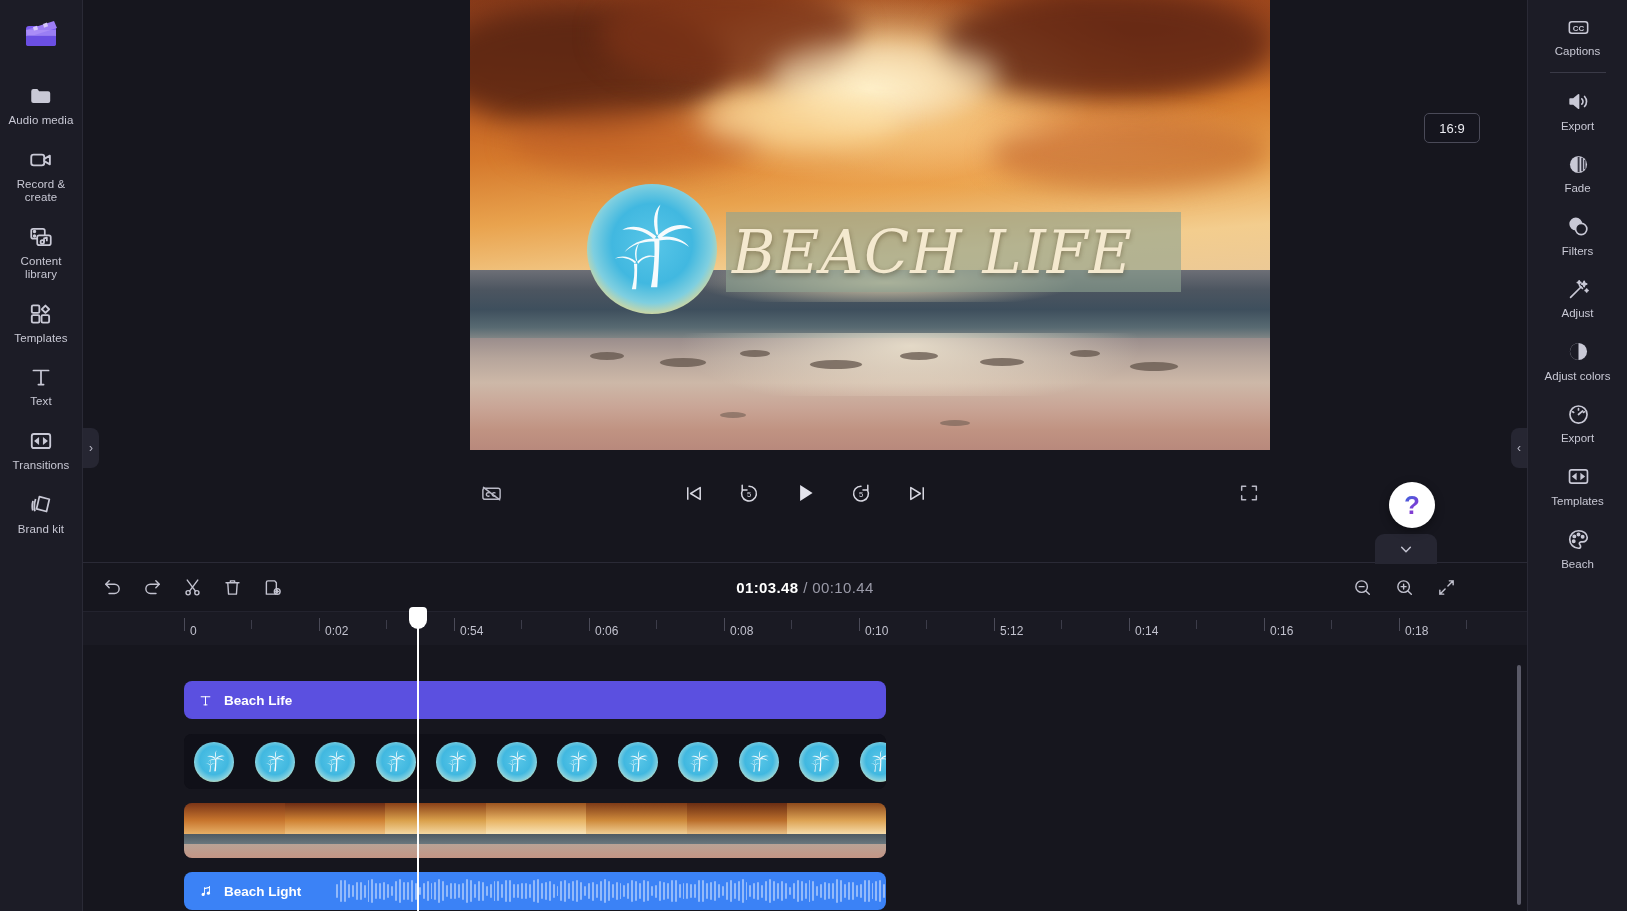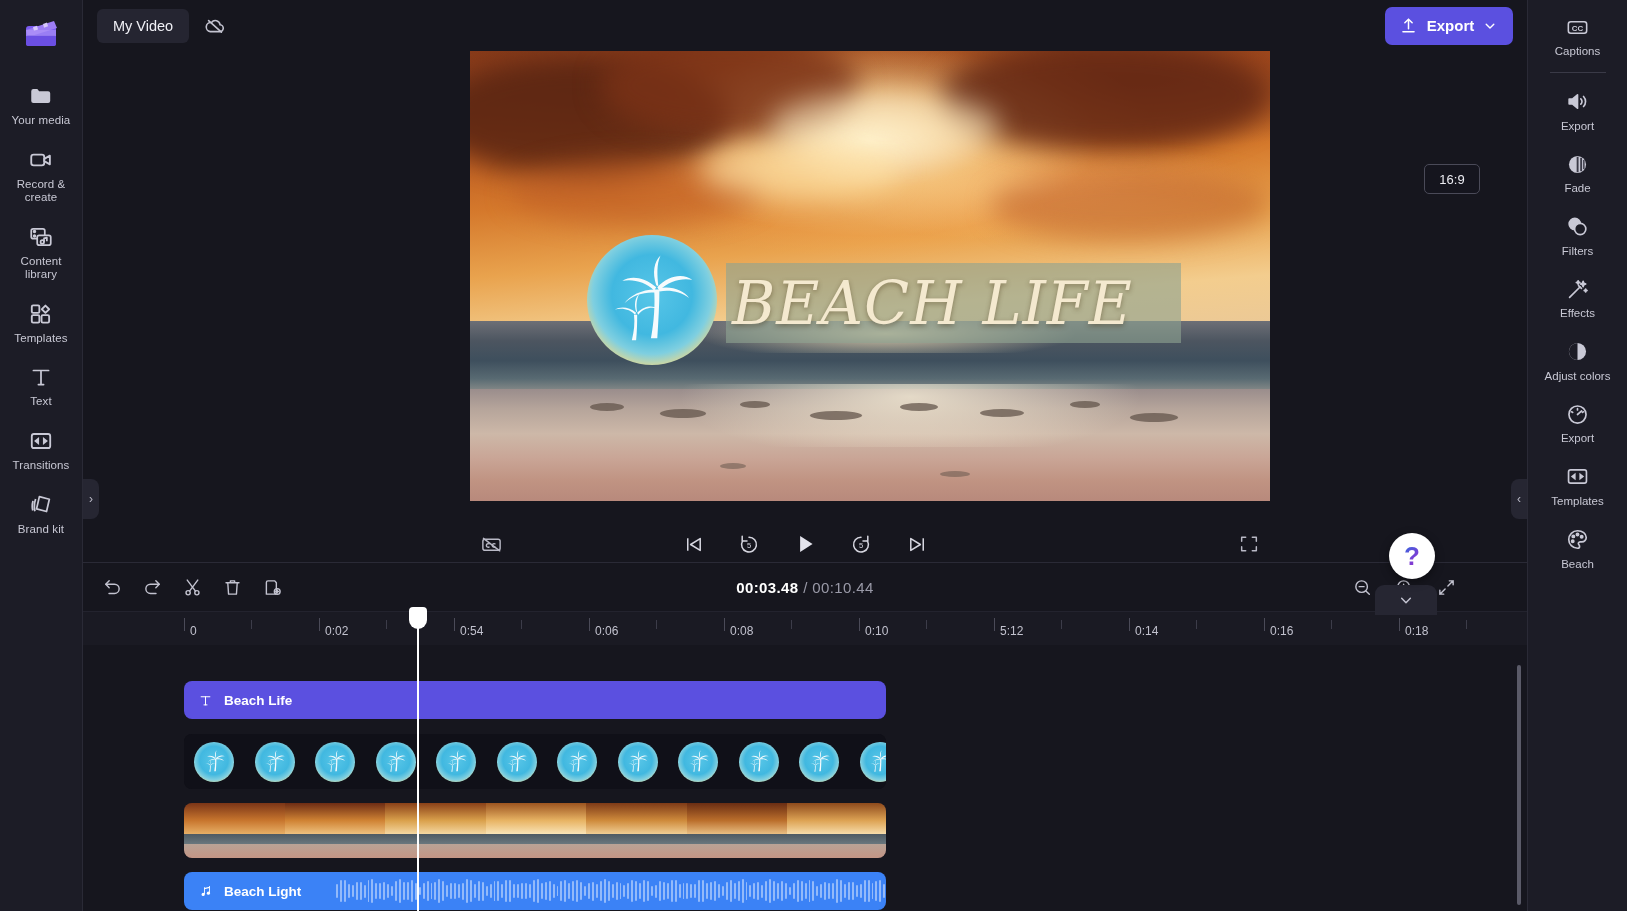--- a/index.html
+++ b/index.html
@@ -18,21 +18,21 @@
     border-right:1px solid #2a2a36;
     display:flex; flex-direction:column; align-items:center;
     padding-top:8px; flex:0 0 83px;
   }
   .logo { width:42px; height:42px; margin:4px 0 22px 0; display:flex; align-items:center; justify-content:center; }
   .rail-item {
     width:78px; padding:7px 2px 6px 2px; margin-bottom:6px;
     display:flex; flex-direction:column; align-items:center; gap:5px;
     cursor:pointer; border-radius:8px;
   }
-  .rail-icon { width:26px; height:26px; display:flex; align-items:center; justify-content:center; }
+  .rail-icon { width:26px; height:26px; display:flex; align-items:center; justify-content:flex-end; }
   .rail-label { font-size:11.5px; color:#c8c8d4; line-height:1.18; text-align:center; letter-spacing:.1px; }
 
   
   .main { position:relative; width:1444px; height:911px; display:flex; flex-direction:column; flex:0 0 1444px; }
 
   .topbar { height:51px; display:flex; align-items:center; padding:0 14px; gap:8px; flex:0 0 51px; }
   .proj-name {
     background:#252531; border-radius:6px; padding:9px 16px;
     font-size:14.5px; color:#f0f0f6; cursor:pointer; font-weight:400;
   }
@@ -230,21 +230,21 @@
         <rect x="5" y="17" width="30" height="6" fill="#b59bf7" opacity=".55"></rect>
       </svg>
     </div>
 
     <div class="rail-item">
       <span class="rail-icon">
         <svg width="26" height="26" viewBox="0 0 24 24" fill="none" stroke="#c9c9d6" stroke-width="1.7">
           <path d="M3 7.5a2 2 0 0 1 2-2h3.6l1.7 2h8.2a2 2 0 0 1 2 2v7a2 2 0 0 1-2 2H5a2 2 0 0 1-2-2z" fill="#c9c9d6" stroke="none"></path>
         </svg>
       </span>
-      <span class="rail-label">Your media</span>
+      <span class="rail-label">Audio media</span>
     </div>
 
     <div class="rail-item">
       <span class="rail-icon">
         <svg width="26" height="26" viewBox="0 0 24 24" fill="none" stroke="#c9c9d6" stroke-width="1.7" stroke-linejoin="round">
           <rect x="3" y="7" width="12" height="10" rx="2.2"></rect>
           <path d="M15 11l5.2-3v8L15 13z"></path>
         </svg>
       </span>
       <span class="rail-label">Record &amp; create</span>
@@ -302,45 +302,20 @@
           <path d="M10.5 4.3l9.2 2.4-2.6 11.3-9.2-2.4z"></path>
           <path d="M7 6.4c-1.2 3.6-1.4 7.8-.6 11.4M4.6 8.2c-.8 3-.9 6 -.2 8.8"></path>
         </svg>
       </span>
       <span class="rail-label">Brand kit</span>
     </div>
   </div>
 
   <div class="main">
 
-    <div class="topbar">
-      <div class="proj-name">My Video</div>
-      <div class="cloud-btn">
-        <span>
-          <svg width="24" height="24" viewBox="0 0 24 24" fill="none" stroke="#c3c3d0" stroke-width="1.6" stroke-linecap="round">
-            <path d="M7.2 17.6h9.4a3.4 3.4 0 0 0 .5-6.8 4.8 4.8 0 0 0-8.6-2.3 3.6 3.6 0 0 0-1.3 9.1z"></path>
-            <path d="M5.6 6.6l12.8 11.6"></path>
-          </svg>
-        </span>
-      </div>
-      <div class="topbar-spacer"></div>
-      <div class="export-btn">
-        <span>
-          <svg width="19" height="19" viewBox="0 0 24 24" fill="none" stroke="#ffffff" stroke-width="1.9" stroke-linecap="round" stroke-linejoin="round">
-            <path d="M12 4v12M12 4l-4.6 4.6M12 4l4.6 4.6M5 20h14"></path>
-          </svg>
-        </span>
-        <span class="export-label">Export</span>
-        <span>
-          <svg width="14" height="14" viewBox="0 0 24 24" fill="none" stroke="#ffffff" stroke-width="2.4" stroke-linecap="round" stroke-linejoin="round">
-            <path d="M5.5 9l6.5 6.5L18.5 9"></path>
-          </svg>
-        </span>
-      </div>
-    </div>
 
     <div class="preview-wrap">
 
       <div class="panel-handle-left">
         <span class="handle-chev">›</span>
       </div>
       <div class="panel-handle-right">
         <span class="handle-chev">‹</span>
       </div>
 
@@ -511,21 +486,21 @@
               <svg width="21" height="21" viewBox="0 0 24 24" fill="none" stroke="#c3c3d0" stroke-width="1.6" stroke-linecap="round" stroke-linejoin="round">
                 <path d="M14.6 4.4H6.8a1.8 1.8 0 0 0-1.8 1.8v13.4h9.6a1.8 1.8 0 0 0 1.8-1.8V6.6z"></path>
                 <circle cx="17.4" cy="16.6" r="3.3"></circle>
                 <path d="M17.4 14.9v3.4M15.7 16.6h3.4"></path>
               </svg>
             </span>
           </div>
         </div>
 
         <div class="tl-time">
-          <span>00:03.48</span><span class="total"> / </span><span class="total">00:10.44</span>
+          <span>01:03.48</span><span class="total"> / </span><span class="total">00:10.44</span>
         </div>
 
         <div class="tl-tools-right">
           <div class="tool-btn">
             <span>
               <svg width="21" height="21" viewBox="0 0 24 24" fill="none" stroke="#c3c3d0" stroke-width="1.6" stroke-linecap="round">
                 <circle cx="11" cy="11" r="6.6"></circle>
                   <path d="M8.2 11h5.6M15.9 15.9l3.9 3.9"></path>
               </svg>
             </span>
@@ -1042,21 +1017,21 @@
     <div class="rr-item">
       <span class="rail-icon">
         <svg width="25" height="25" viewBox="0 0 24 24" fill="none" stroke="#c9c9d6" stroke-width="1.6" stroke-linecap="round" stroke-linejoin="round">
           <path d="M4.4 19.6L14.4 9.6"></path>
           <path d="M13 8.2l2.8 2.8"></path>
           <path d="M17.4 4.2l.7 1.8 1.8.7-1.8.7-.7 1.8-.7-1.8-1.8-.7 1.8-.7z" fill="#c9c9d6"></path>
           <path d="M12.6 3.6l.5 1.2 1.2.5-1.2.5-.5 1.2-.5-1.2-1.2-.5 1.2-.5z" fill="#c9c9d6"></path>
           <path d="M19.8 11.6l.4 1 1 .4-1 .4-.4 1-.4-1-1-.4 1-.4z" fill="#c9c9d6"></path>
         </svg>
       </span>
-      <span class="rr-label">Effects</span>
+      <span class="rr-label">Adjust</span>
     </div>
 
     <div class="rr-item">
       <span class="rail-icon">
         <svg width="25" height="25" viewBox="0 0 24 24">
           <circle cx="12" cy="12" r="8.2" fill="#c9c9d6"></circle>
           <path d="M12 3.8a8.2 8.2 0 0 0 0 16.4z" fill="#1c1c26"></path>
         </svg>
       </span>
       <span class="rr-label">Adjust colors</span>

